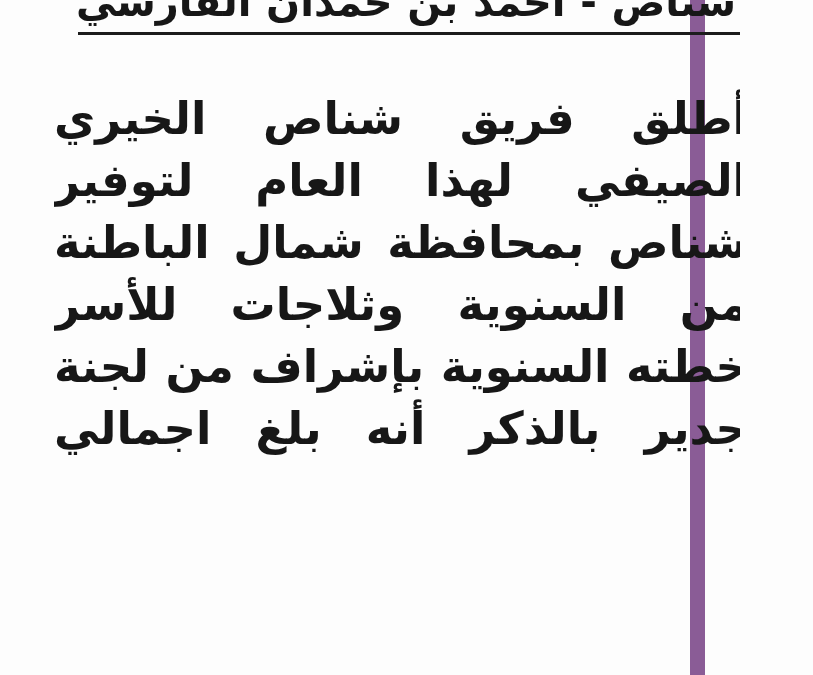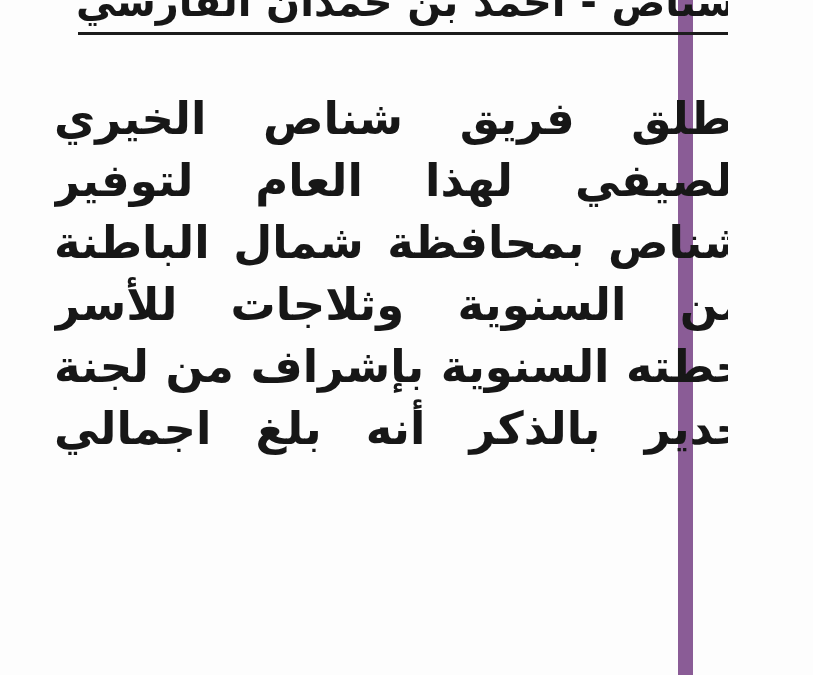--- a/index.html
+++ b/index.html
@@ -12,20 +12,21 @@
     width: 813px; height: 675px;
     background: var(--bg);
     font-family: "DejaVu Sans", sans-serif;
   }
   .page {
     position: relative;
     width: 728px; height: 675px;
     overflow: hidden;
     background: var(--bg);
     color: var(--ink);
+    padding-left: 12px;
   }
   .accent-bar {
     position: absolute;
     top: 0; right: 35px;
     width: 15px; height: 675px;
     background: var(--accent);
   }
   .byline-clip {
     position: absolute;
     top: 0; left: 76px;

